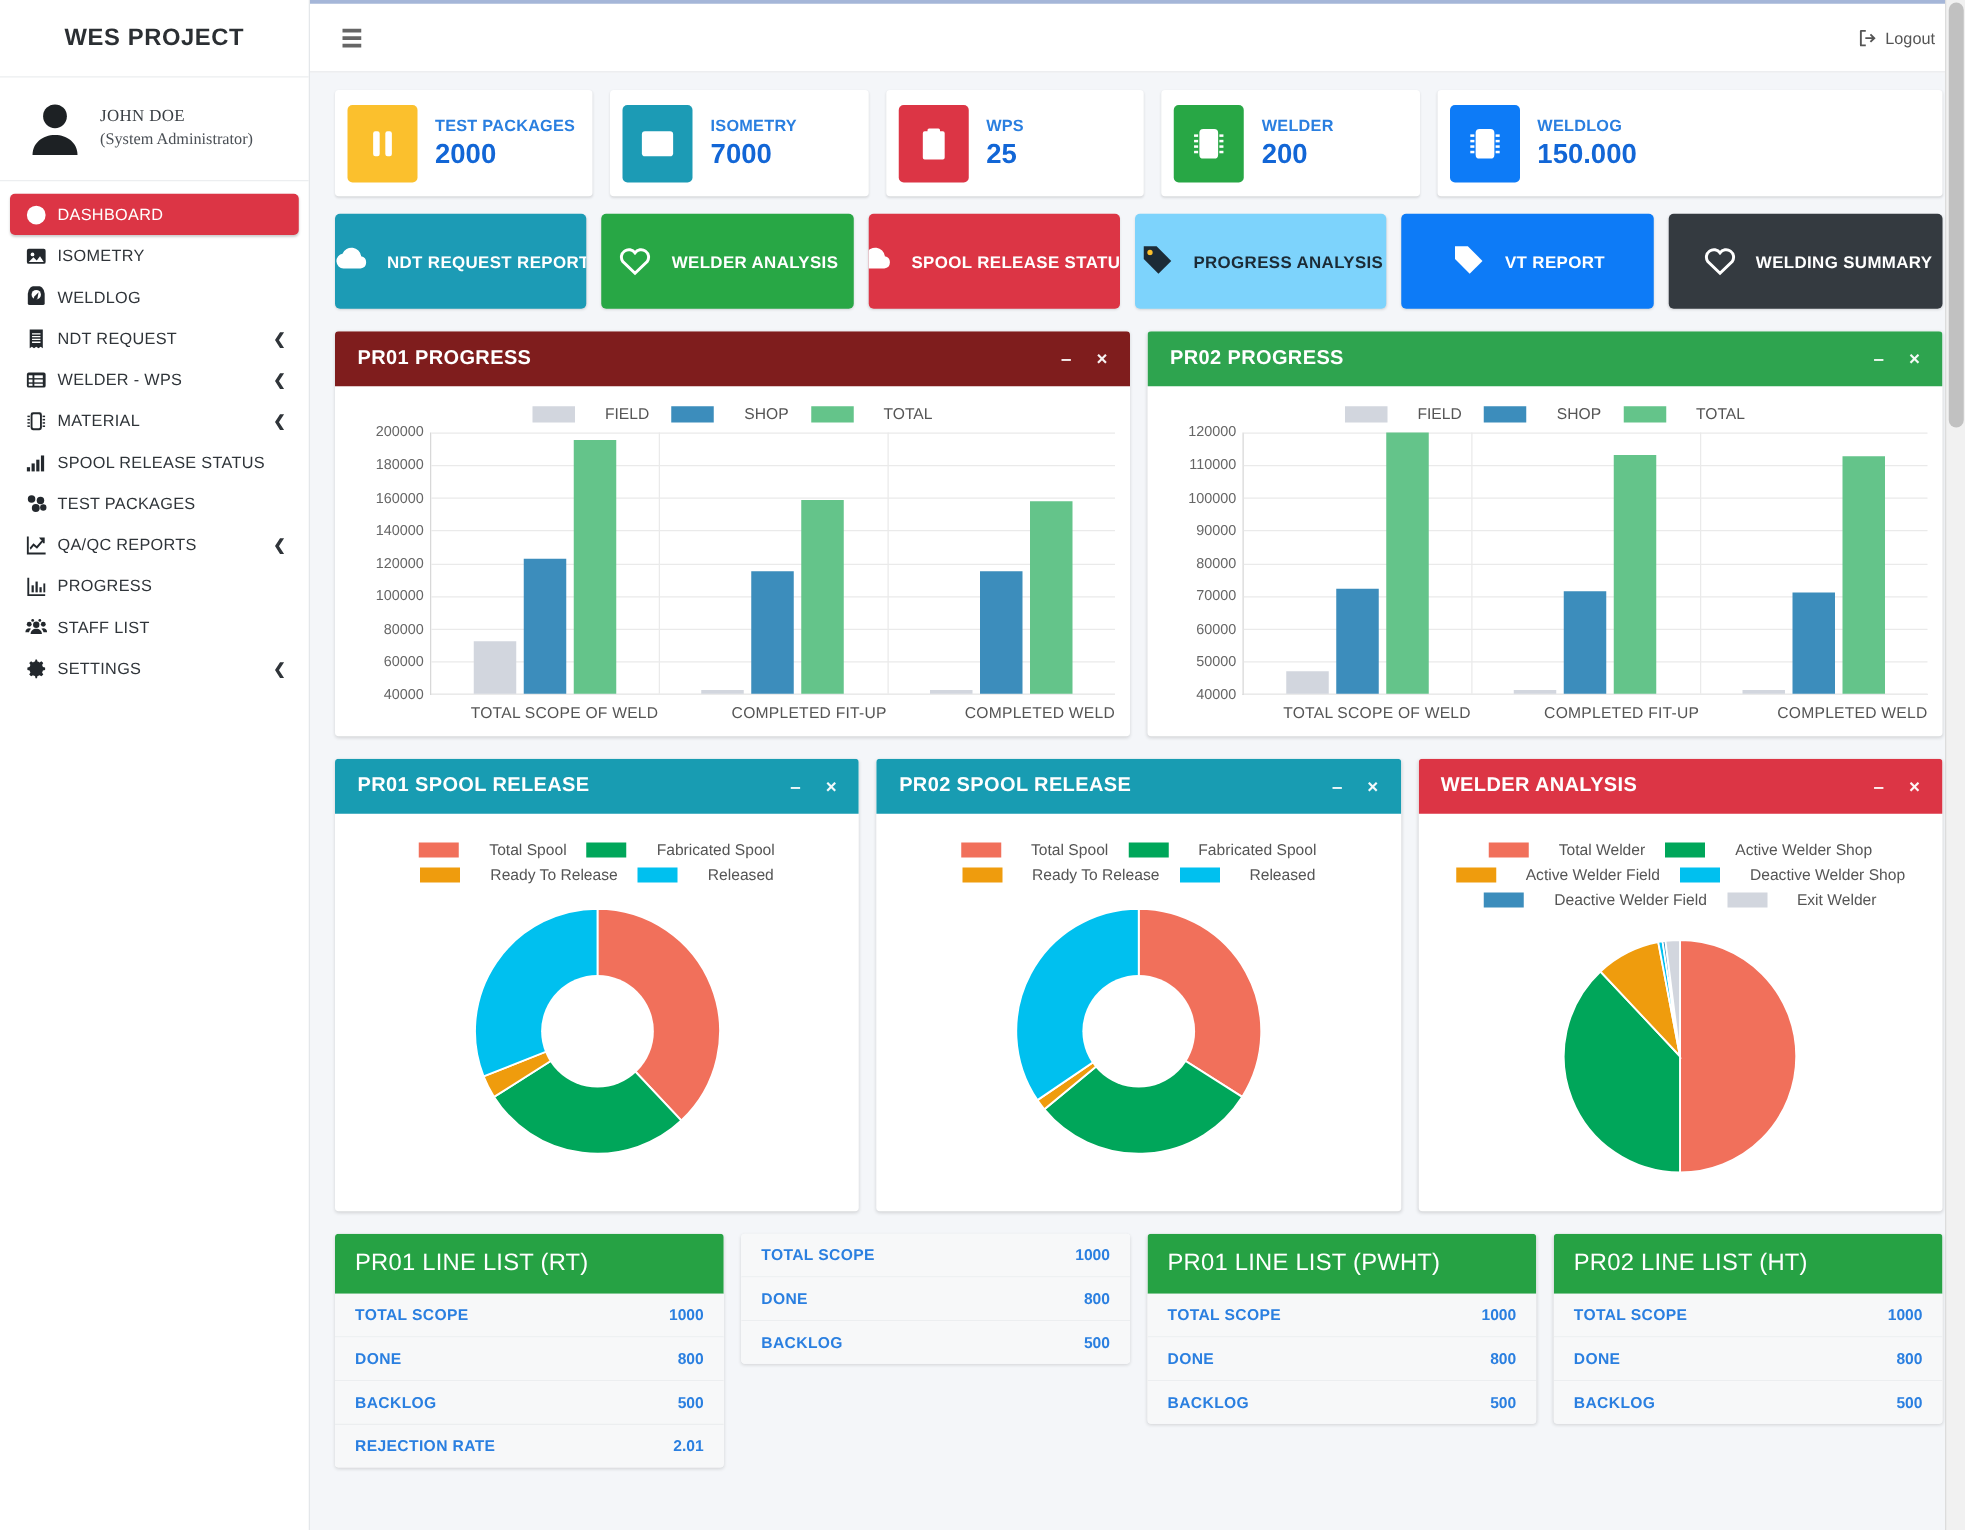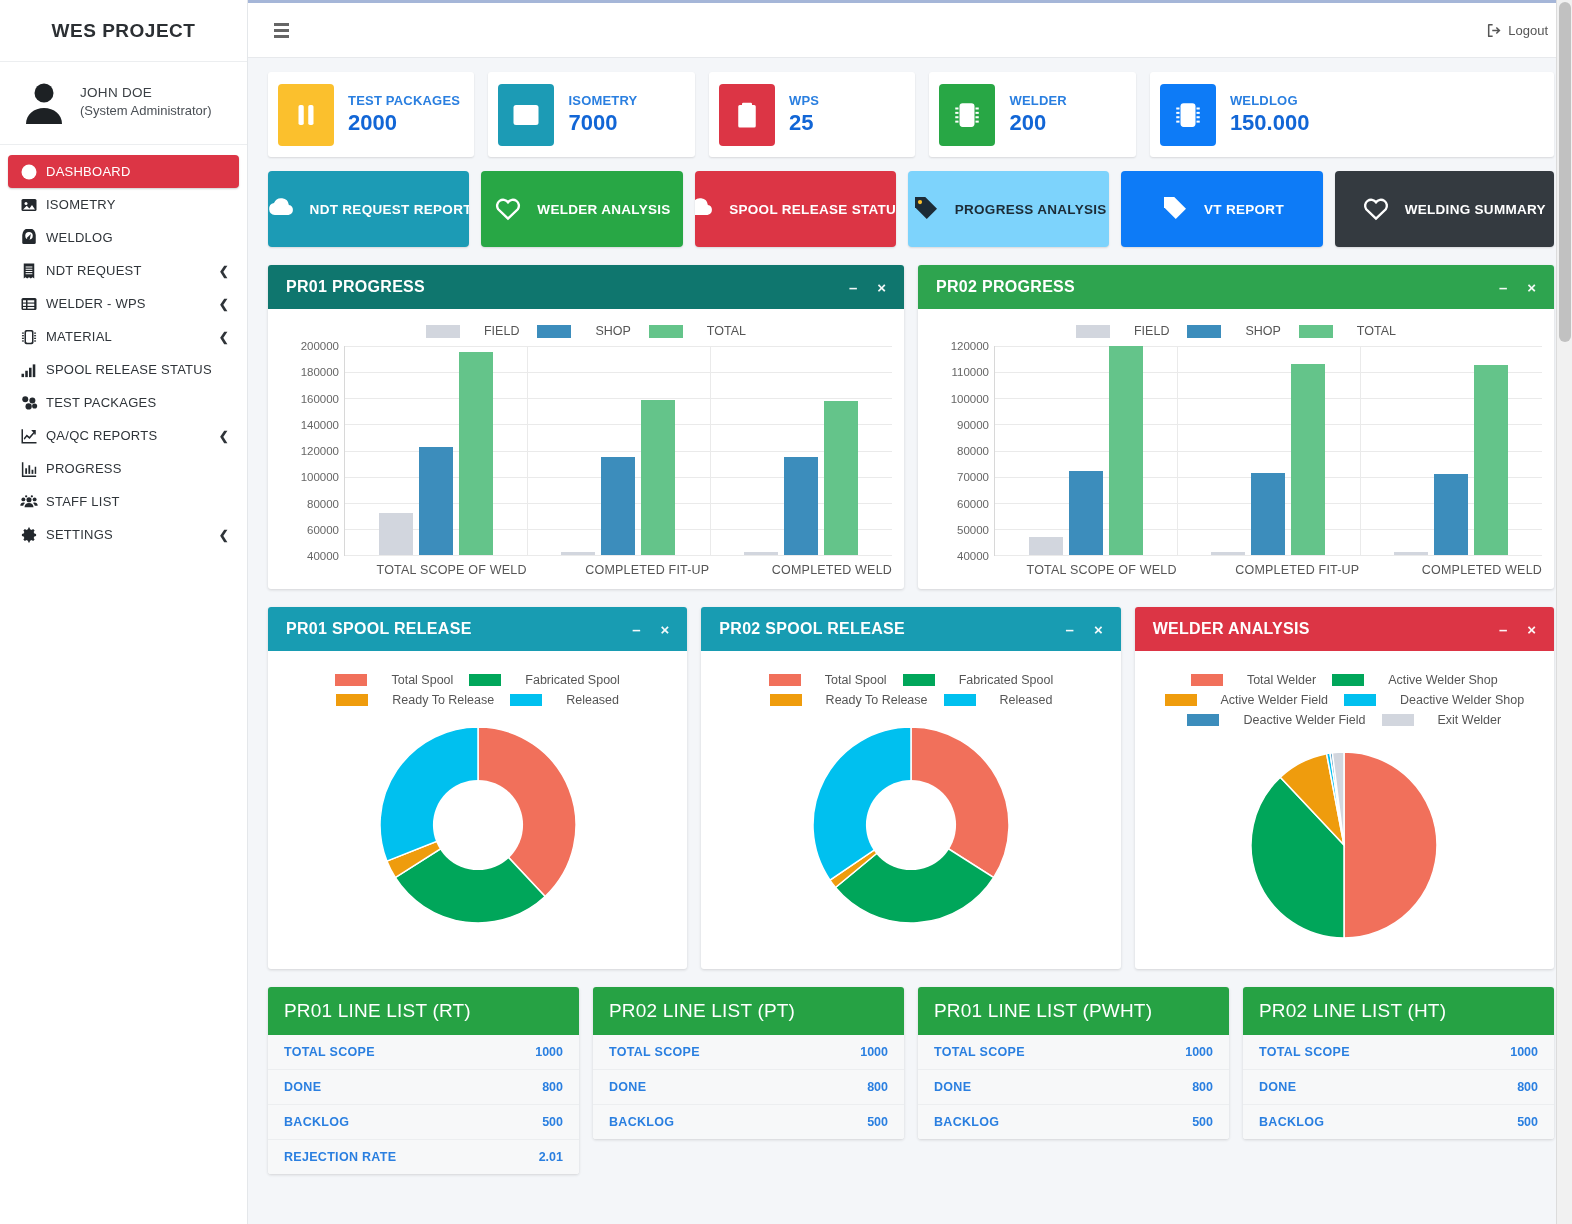--- a/index.html
+++ b/index.html
@@ -15,21 +15,21 @@
   
   .sidebar {
     width: 248px; min-width: 248px; background: #fff; height: 1224px;
     border-right: 1px solid #e4e7ea; position: relative; z-index: 5;
   }
   .brand {
     height: 62px; display: flex; align-items: center; justify-content: center;
     border-bottom: 1px solid #eceef0;
   }
   .brand-text { font-size: 19px; font-weight: bold; letter-spacing: .5px; color: #2b2f33; }
-  .userbox { display: flex; align-items: center; padding: 18px 14px 20px 22px; border-bottom: 1px solid #eceef0; }
+  .userbox { display: flex; align-items: center; padding: 18px 14px 20px 22px; border-bottom: 1px solid #eceef0; font-family: Liberation Serif, serif; }
   .avatar { width: 44px; height: 44px; margin-right: 14px; flex: 0 0 44px; }
   .user-meta { line-height: 1.45; }
   .user-name { font-size: 13.5px; color: #3b4045; letter-spacing: .3px; }
   .user-role { font-size: 13px; color: #4a4f55; }
 
   .nav { padding-top: 10px; }
   .nav-item {
     display: flex; align-items: center; height: 33px; margin: 0 8px 0 8px;
     padding: 0 10px 0 12px; border-radius: 4px; cursor: pointer;
     font-size: 13px; color: #2f3439; letter-spacing: .25px;
@@ -463,21 +463,21 @@
           <div class="act-btn" style="background: rgb(52, 58, 64); color: rgb(255, 255, 255); padding-left: 24px;">
             <span><svg width="30" height="30" viewBox="0 0 24 24" xmlns="http://www.w3.org/2000/svg">
                 <path d="M12 20.5 4.2 13A4.8 4.8 0 0 1 12 7.4 4.8 4.8 0 0 1 19.8 13z" fill="none" stroke="#fff" stroke-width="1.9"></path>
               </svg></span>
             <span>WELDING SUMMARY</span>
           </div>
         </div>
 
       <div class="panel-row" id="progress-row">
           <div class="panel ">
-    <div class="panel-head" style="background:#0f766e">
+    <div class="panel-head" style="background:#7f1d1d">
       <div class="panel-title">PR01 PROGRESS</div>
       <div class="panel-tools">
         <span class="ptool">–</span>
         <span class="ptool">×</span>
       </div>
     </div>
     <div class="panel-body">
               <div class="chart-legend">
                 <div class="lg">
       <i style="background:#D2D6DE"></i>
@@ -785,21 +785,20 @@
             <div class="list-item">
        <span class="li-key">BACKLOG</span>
        <span class="li-val">500</span>
      </div>
             <div class="list-item">
        <span class="li-key">REJECTION RATE</span>
        <span class="li-val">2.01</span>
      </div>
           </div>
           <div class="list-panel">
-            <div class="list-head" style="background:#26A244">PR02 LINE LIST (PT)</div>
             <div class="list-item">
        <span class="li-key">TOTAL SCOPE</span>
        <span class="li-val">1000</span>
      </div>
             <div class="list-item">
        <span class="li-key">DONE</span>
        <span class="li-val">800</span>
      </div>
             <div class="list-item">
        <span class="li-key">BACKLOG</span>

